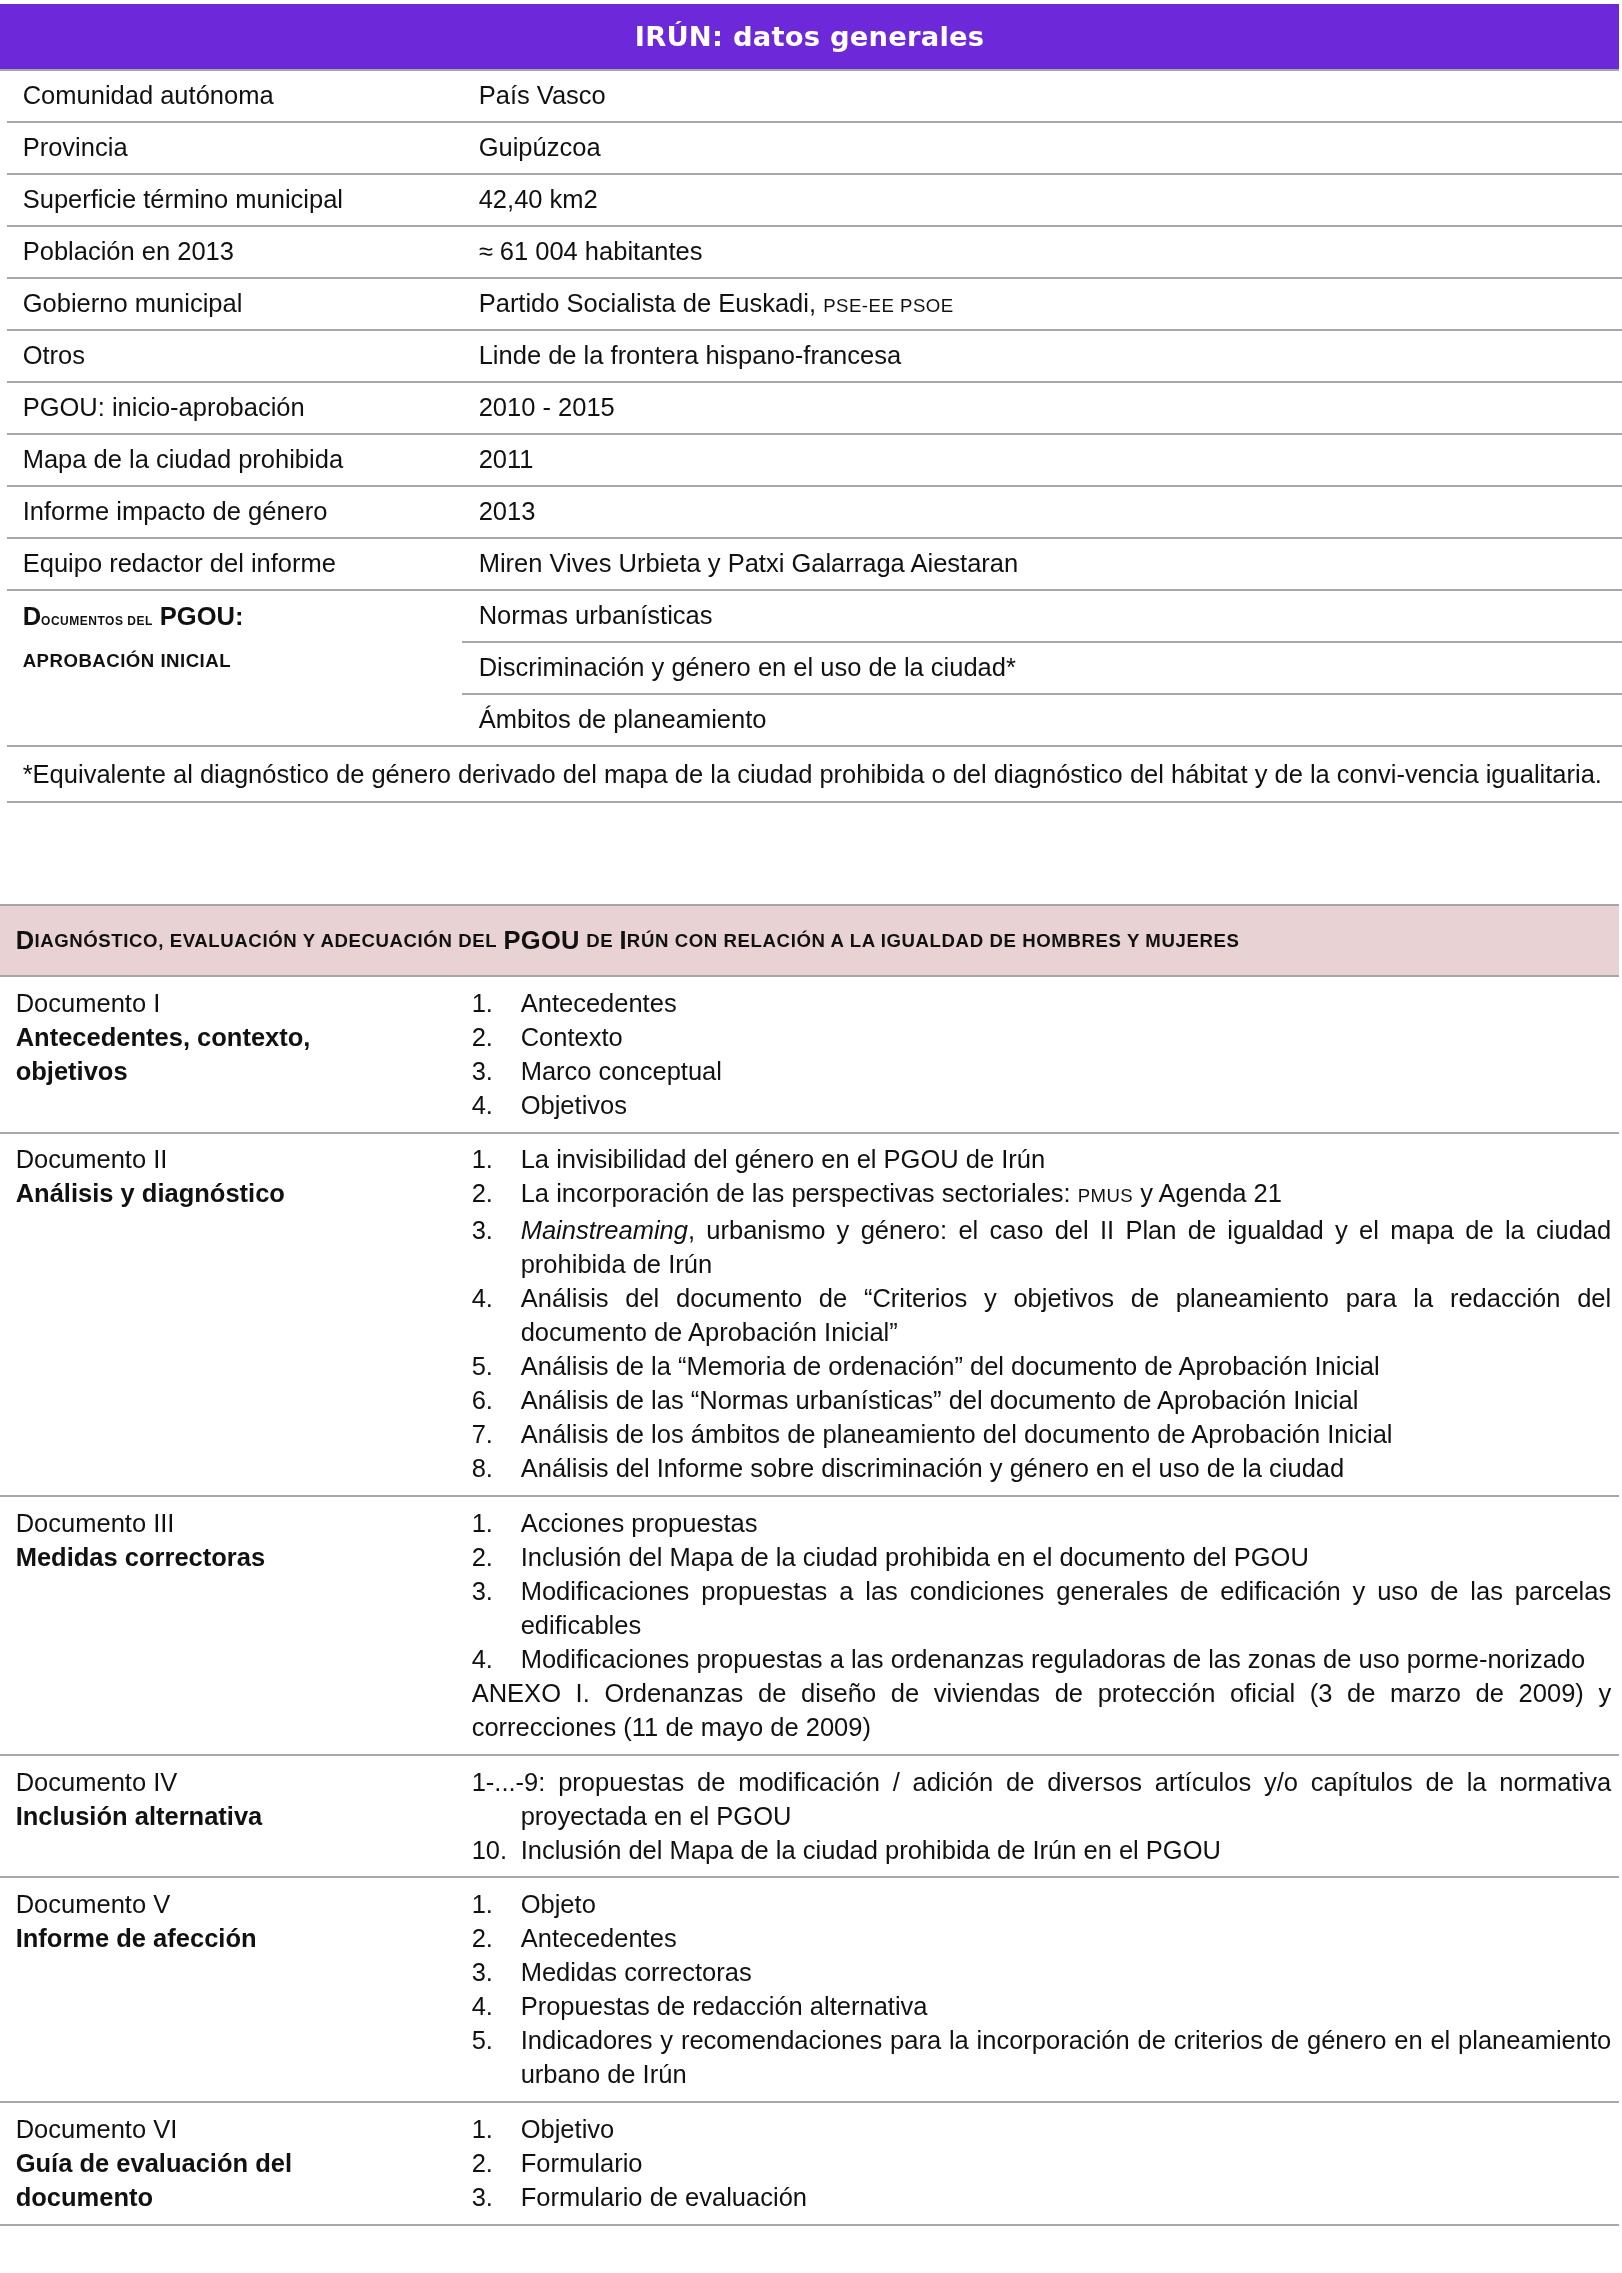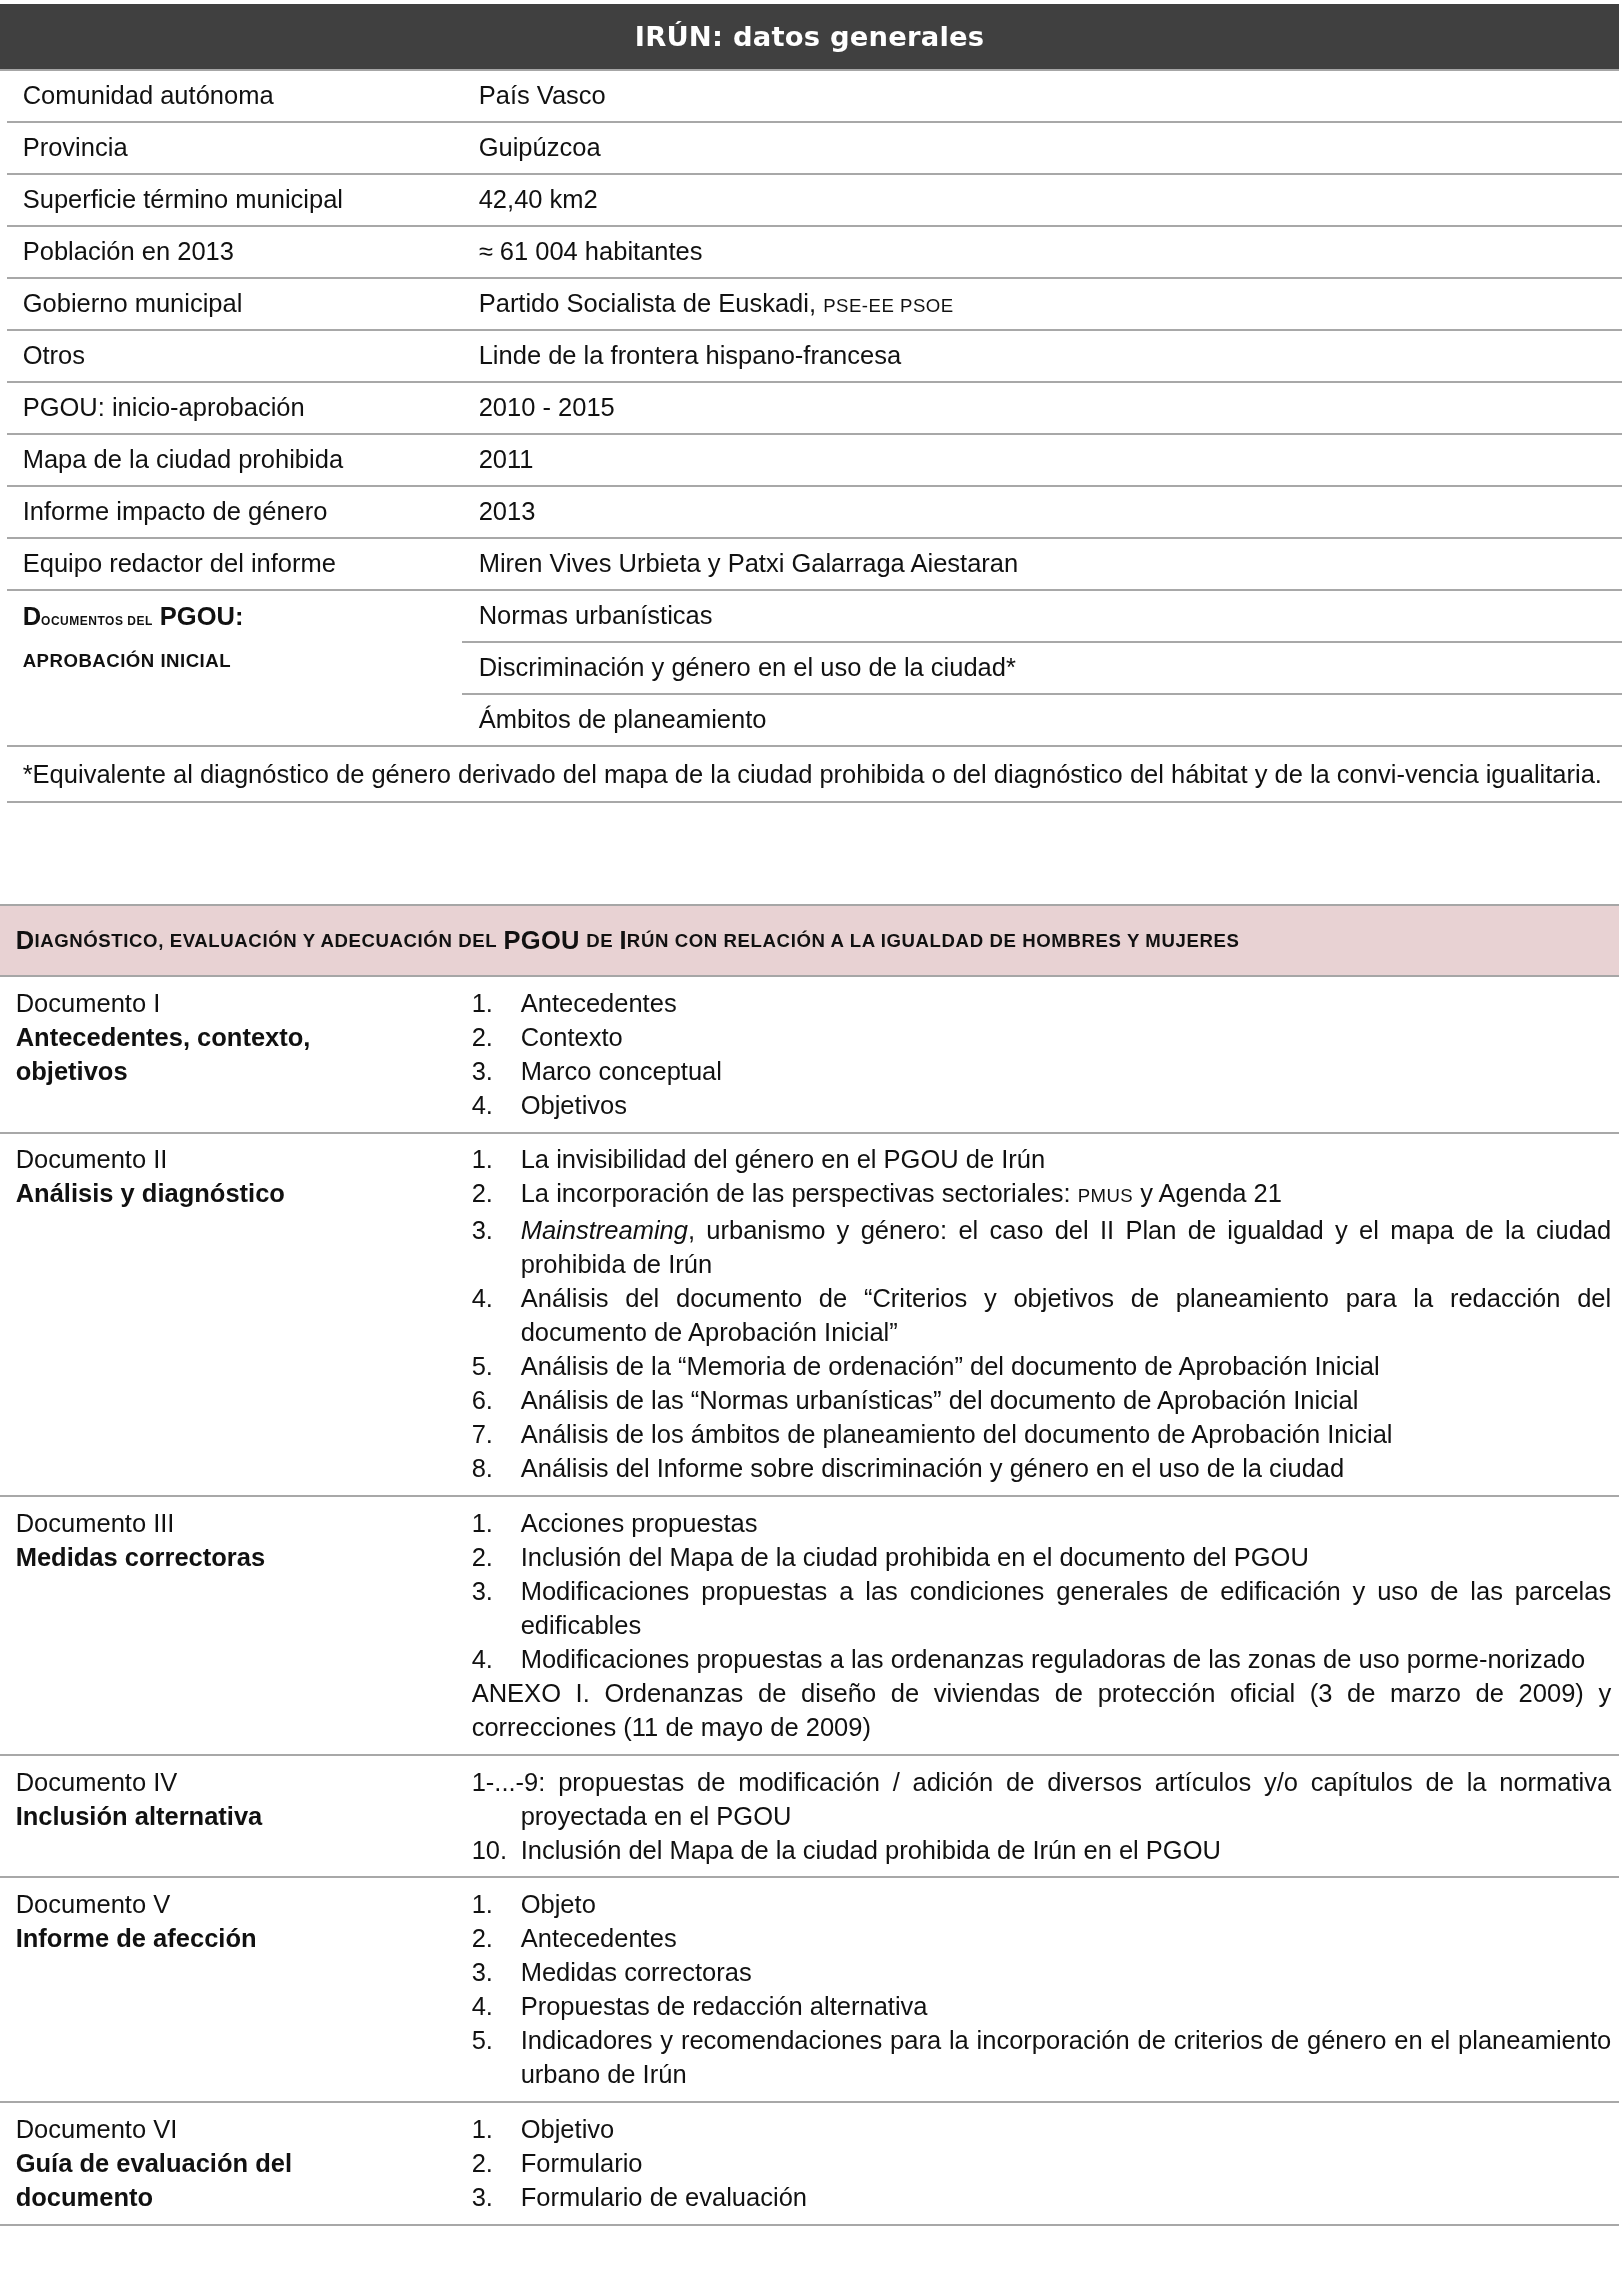--- a/index.html
+++ b/index.html
@@ -1,21 +1,21 @@
 <!DOCTYPE html>
 <html><head>
 <meta charset="utf-8">
 <style>
   html, body { margin: 0; padding: 0; background: #ffffff; }
   body { width: 1622px; height: 2274px; position: relative; overflow: hidden;
          font-family: "Liberation Sans", sans-serif; color: #111; }
   .page { position: absolute; left: 0; top: 3.9px; width: 1619px; }
 
   
-  .title-bar { height: 65px; background: #404040; color: #fff; display: flex;
+  .title-bar { height: 65px; background: #6d28d9; color: #fff; display: flex;
                align-items: center; justify-content: center;
                border-bottom: 2.9px solid #a6a6a6; }
   .title-bar span { font-family: "DejaVu Sans", sans-serif; font-weight: bold; font-size: 27.4px; letter-spacing: 0.2px; }
 
   .gen-table { width: 100%; margin-left: 7px; }
   .gen-row { display: flex; height: 50px; border-bottom: 2.9px solid #a8a8a8; align-items: center; font-size: 25.5px; }
   .gen-row .k { width: 455px; padding-left: 15.7px; box-sizing: border-box; }
   .gen-row .v { flex: 1; padding-left: 16.7px; }
   .sc { font-size: 18.6px; letter-spacing: 0.5px; }
 

